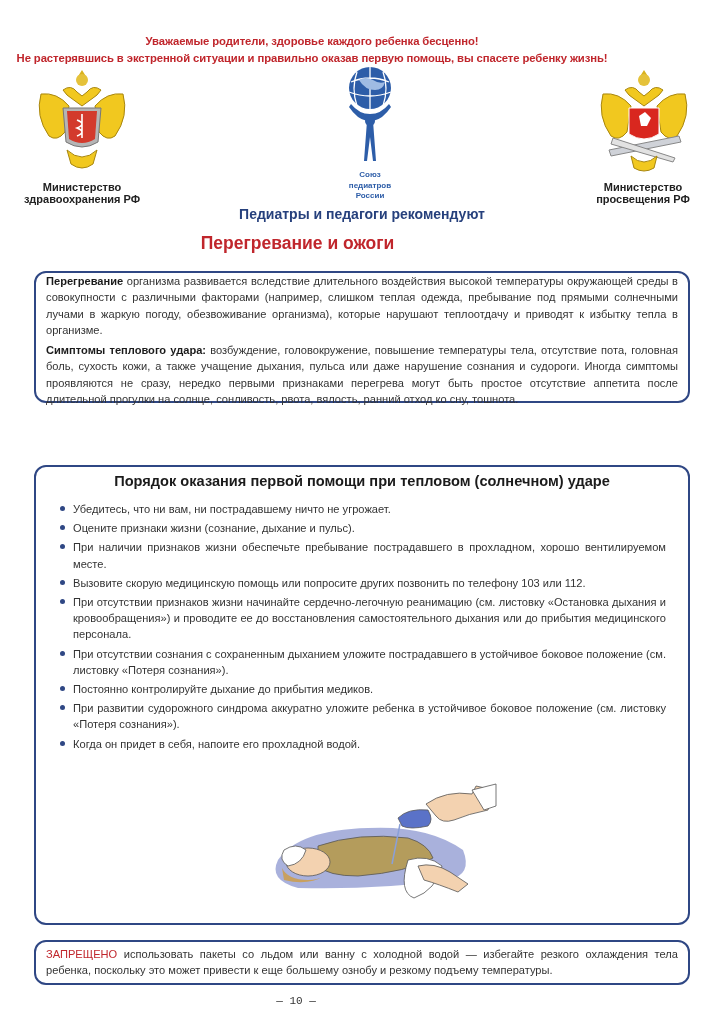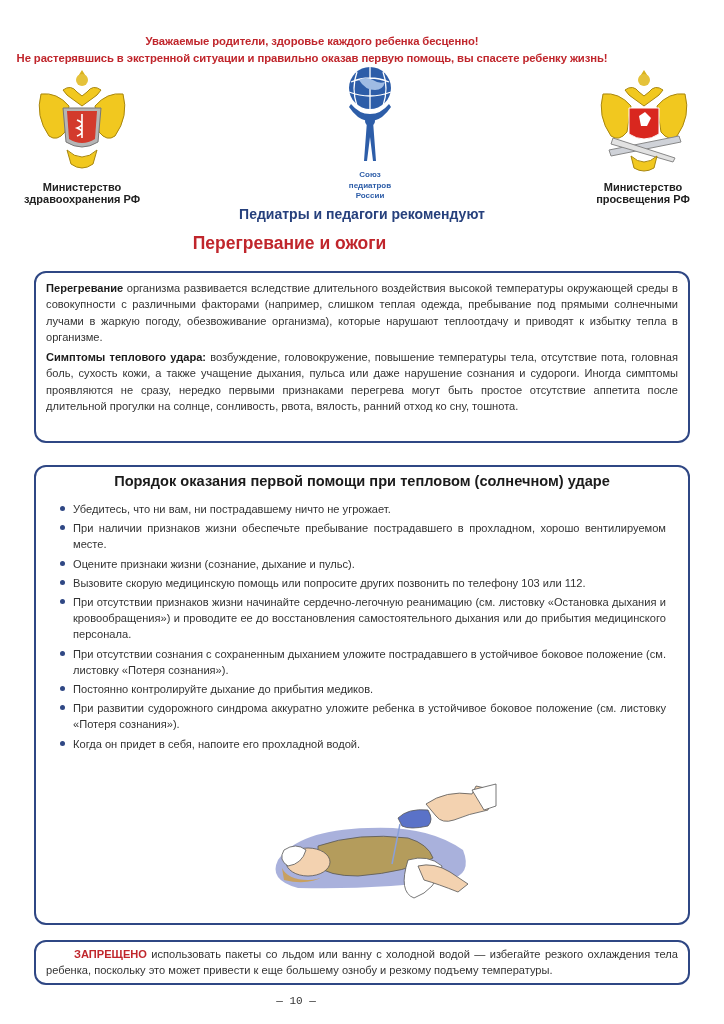--- a/index.html
+++ b/index.html
@@ -28,38 +28,38 @@
   #caption-right { left: 583px; top: 181px; width: 120px; }
   #caption-center {
     left: 330px; top: 170px; width: 80px; color: #2d5da8; font-size: 8px; line-height: 10.5px;
   }
 
   #subtitle {
     position: absolute; left: 0; top: 206px; width: 724px; text-align: center;
     color: #26407c; font-weight: bold; font-size: 14px;
   }
   #main-title {
-    position: absolute; left: 2px; top: 233px; width: 575px; text-align: center;
+    position: absolute; left: 10px; top: 233px; width: 575px; text-align: center;
     color: #c0262c; font-weight: bold; font-size: 17.5px;
   }
 
   .box {
     position: absolute; border: 2.5px solid #2f4784; border-radius: 12px;
     box-sizing: border-box; background: #fff;
   }
-  #box-intro { left: 34px; top: 271px; width: 656px; height: 172px; padding: 7px 10px 0 10px; }
+  #box-intro { left: 34px; top: 271px; width: 656px; height: 132px; padding: 0 10px 0 10px; }
   #box-firstaid { left: 34px; top: 465px; width: 656px; height: 460px; padding: 4px 10px 13px 10px; }
   #box-warning { left: 34px; top: 940px; width: 656px; height: 45px; padding: 4px 10px 0 10px; }
 
   .para {
     font-size: 11.1px; line-height: 16.3px; text-align: justify; color: #333;
     margin: 0 0 4px 0; font-family: "Liberation Sans", sans-serif;
   }
   .para b { color: #1b1b1b; font-weight: bold; }
-  .para .red { color: #c0262c; font-weight: bold; margin-left: 28px; }
+  .para .red { color: #c0262c; font-weight: normal; }
 
   #firstaid-title {
     text-align: center; font-weight: bold; font-size: 14.6px; color: #1b1b1b;
     margin: 2px 0 6px 0;
   }
   ul.steps { list-style: none; margin: 12px; padding: 0; }
   ul.steps li {
     position: relative; padding-left: 15px; font-size: 11.1px; line-height: 16.2px;
     color: #333; margin-bottom: 3px; text-align: justify;
   }
@@ -141,22 +141,22 @@
   </p>
   <p class="para">
     <b>Симптомы теплового удара:</b><span> возбуждение, головокружение, повышение температуры тела, отсутствие пота, головная боль, сухость кожи, а также учащение дыхания, пульса или даже нарушение сознания и судороги. Иногда симптомы проявляются не сразу, нередко первыми признаками перегрева могут быть простое отсутствие аппетита после длительной прогулки на солнце, сонливость, рвота, вялость, ранний отход ко сну, тошнота.</span>
   </p>
 </div>
 
 <div class="box" id="box-firstaid">
   <div id="firstaid-title">Порядок оказания первой помощи при тепловом (солнечном) ударе</div>
   <ul class="steps">
     <li><span class="bullet"></span><span>Убедитесь, что ни вам, ни пострадавшему ничто не угрожает.</span></li>
+    <li><span class="bullet"></span><span>Оцените признаки жизни (сознание, дыхание и пульс).</span></li>
     <li><span class="bullet"></span><span>При наличии признаков жизни обеспечьте пребывание пострадавшего в прохладном, хорошо вентилируемом месте.</span></li>
-    <li><span class="bullet"></span><span>Оцените признаки жизни (сознание, дыхание и пульс).</span></li>
     <li><span class="bullet"></span><span>Вызовите скорую медицинскую помощь или попросите других позвонить по телефону 103 или 112.</span></li>
     <li><span class="bullet"></span><span>При отсутствии признаков жизни начинайте сердечно-легочную реанимацию (см. листовку «Остановка дыхания и кровообращения») и проводите ее до восстановления самостоятельного дыхания или до прибытия медицинского персонала.</span></li>
     <li><span class="bullet"></span><span>При отсутствии сознания с сохраненным дыханием уложите пострадавшего в устойчивое боковое положение (см. листовку «Потеря сознания»).</span></li>
     <li><span class="bullet"></span><span>Постоянно контролируйте дыхание до прибытия медиков.</span></li>
     <li><span class="bullet"></span><span>При развитии судорожного синдрома аккуратно уложите ребенка в устойчивое боковое положение (см. листовку «Потеря сознания»).</span></li>
     <li><span class="bullet"></span><span>Когда он придет в себя, напоите его прохладной водой.</span></li>
   </ul>
 </div>
 
 <div id="illustration">

